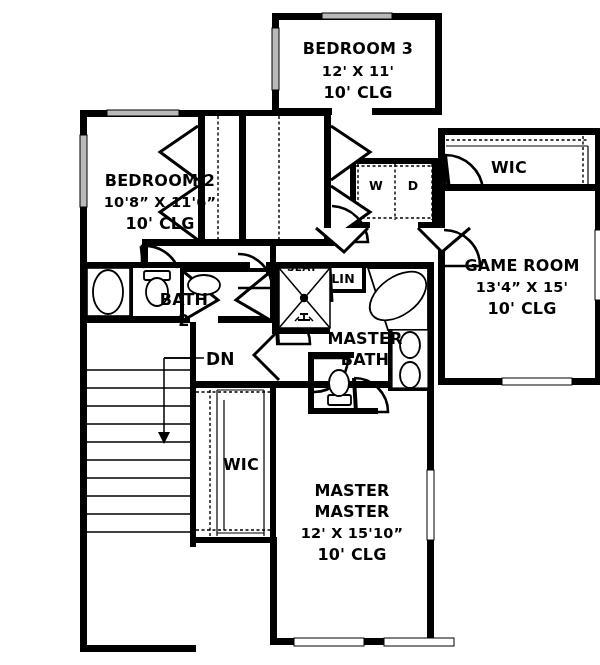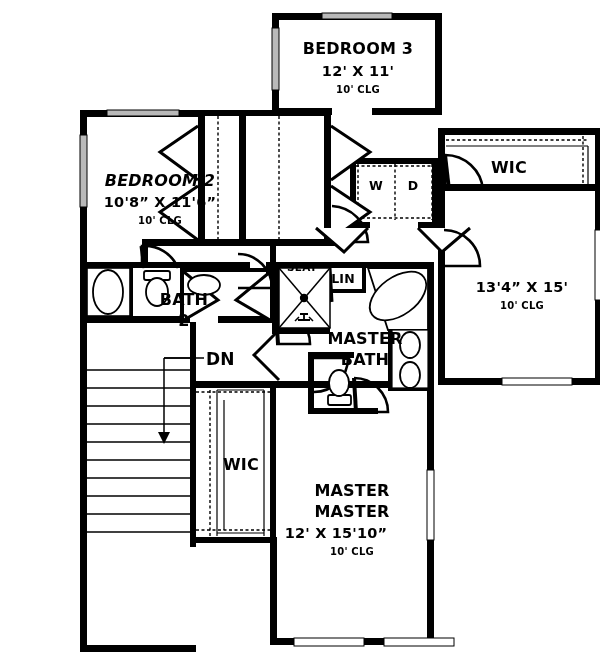--- a/index.html
+++ b/index.html
@@ -32,21 +32,21 @@
     text-align: center;
     color: #000000;
     font-weight: 800;
     font-family: "DejaVu Sans", sans-serif;
     white-space: nowrap;
     line-height: 1.12;
     letter-spacing: 0.2px;
   }
   .lbl-main { font-size: 16px; }
   .lbl-dim  { font-size: 14.5px; }
-  .lbl-clg  { font-size: 10px; }
+  .lbl-clg  { font-size: 16px; }
   .lbl-small { font-size: 12.5px; font-weight: 800; }
   .lbl-tiny { font-size: 10.5px; font-weight: 800; }
   .lbl-dn { font-size: 17px; font-weight: 800; }
   .center-x { transform: translateX(-50%); }
 </style>
 </head>
 <body>
 
 <div id="plan-root">
 
@@ -311,30 +311,31 @@
       </g>
       <line x1="158" y1="358" x2="172" y2="358" stroke="#000000" stroke-width="1.5"></line>
     </g>
 
   </svg>
 
   <div class="room-label lbl-main center-x" style="left:326px; top:40px;">BEDROOM 3</div>
   <div class="room-label lbl-dim center-x" style="left:326px; top:63px;">12' X 11'</div>
   <div class="room-label lbl-clg center-x" style="left:326px; top:84px;">10' CLG</div>
 
-  <div class="room-label lbl-main center-x" style="left:128px; top:172px;font-style:italic;">BEDROOM 2</div>
+  <div class="room-label lbl-main center-x" style="left:128px; top:172px;">BEDROOM 2</div>
   <div class="room-label lbl-dim center-x" style="left:128px; top:194px;">10'8” X 11'6”</div>
   <div class="room-label lbl-clg center-x" style="left:128px; top:215px;">10' CLG</div>
 
+  <div class="room-label lbl-main center-x" style="left:490px; top:257px;">GAME ROOM</div>
   <div class="room-label lbl-dim center-x" style="left:490px; top:279px;">13'4” X 15'</div>
   <div class="room-label lbl-clg center-x" style="left:490px; top:300px;">10' CLG</div>
 
   <div class="room-label lbl-main center-x" style="left:320px; top:482px;">MASTER</div>
   <div class="room-label lbl-main center-x" style="left:320px; top:503px;">MASTER</div>
-  <div class="room-label lbl-dim center-x" style="left:304px; top:525px;">12' X 15'10”</div>
+  <div class="room-label lbl-dim center-x" style="left:320px; top:525px;">12' X 15'10”</div>
   <div class="room-label lbl-clg center-x" style="left:320px; top:546px;">10' CLG</div>
 
   <div class="room-label lbl-main center-x" style="left:333px; top:330px;">MASTER</div>
   <div class="room-label lbl-main center-x" style="left:333px; top:351px;">BATH</div>
 
   <div class="room-label lbl-main center-x" style="left:152px; top:291px;">BATH</div>
   <div class="room-label lbl-main center-x" style="left:152px; top:312px;">2</div>
 
   <div class="room-label lbl-main center-x" style="left:477px; top:159px;">WIC</div>
 

